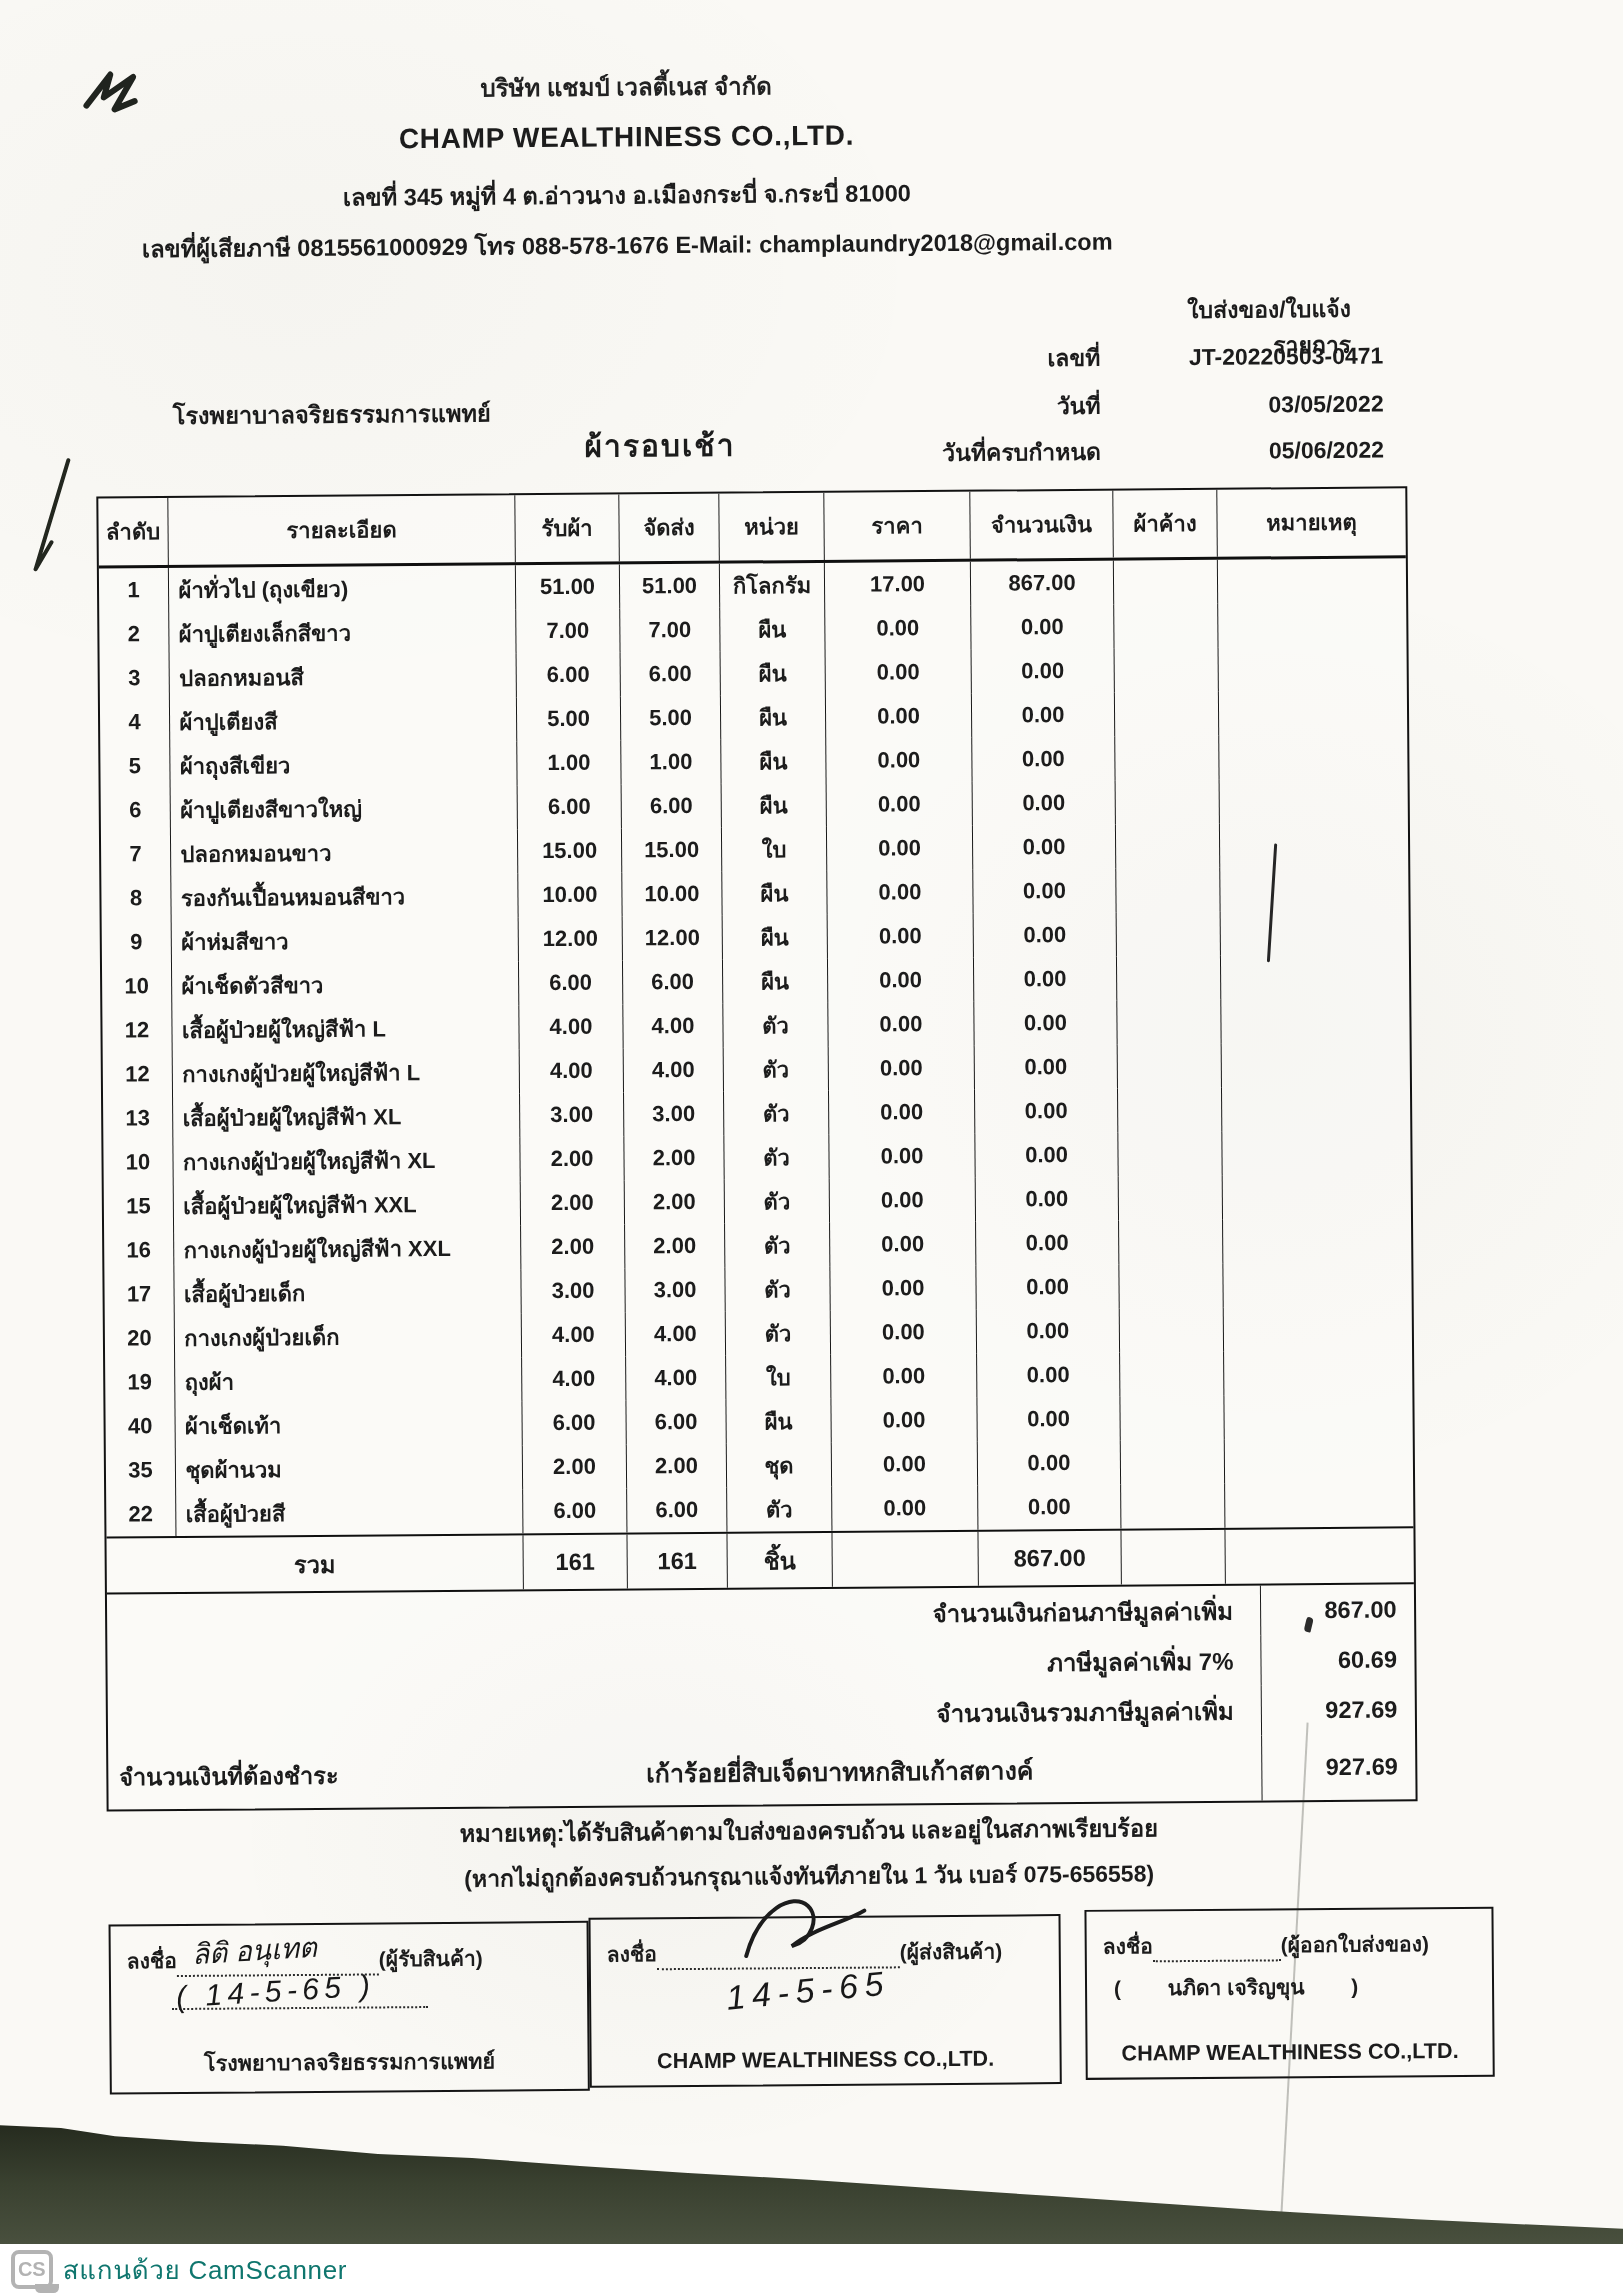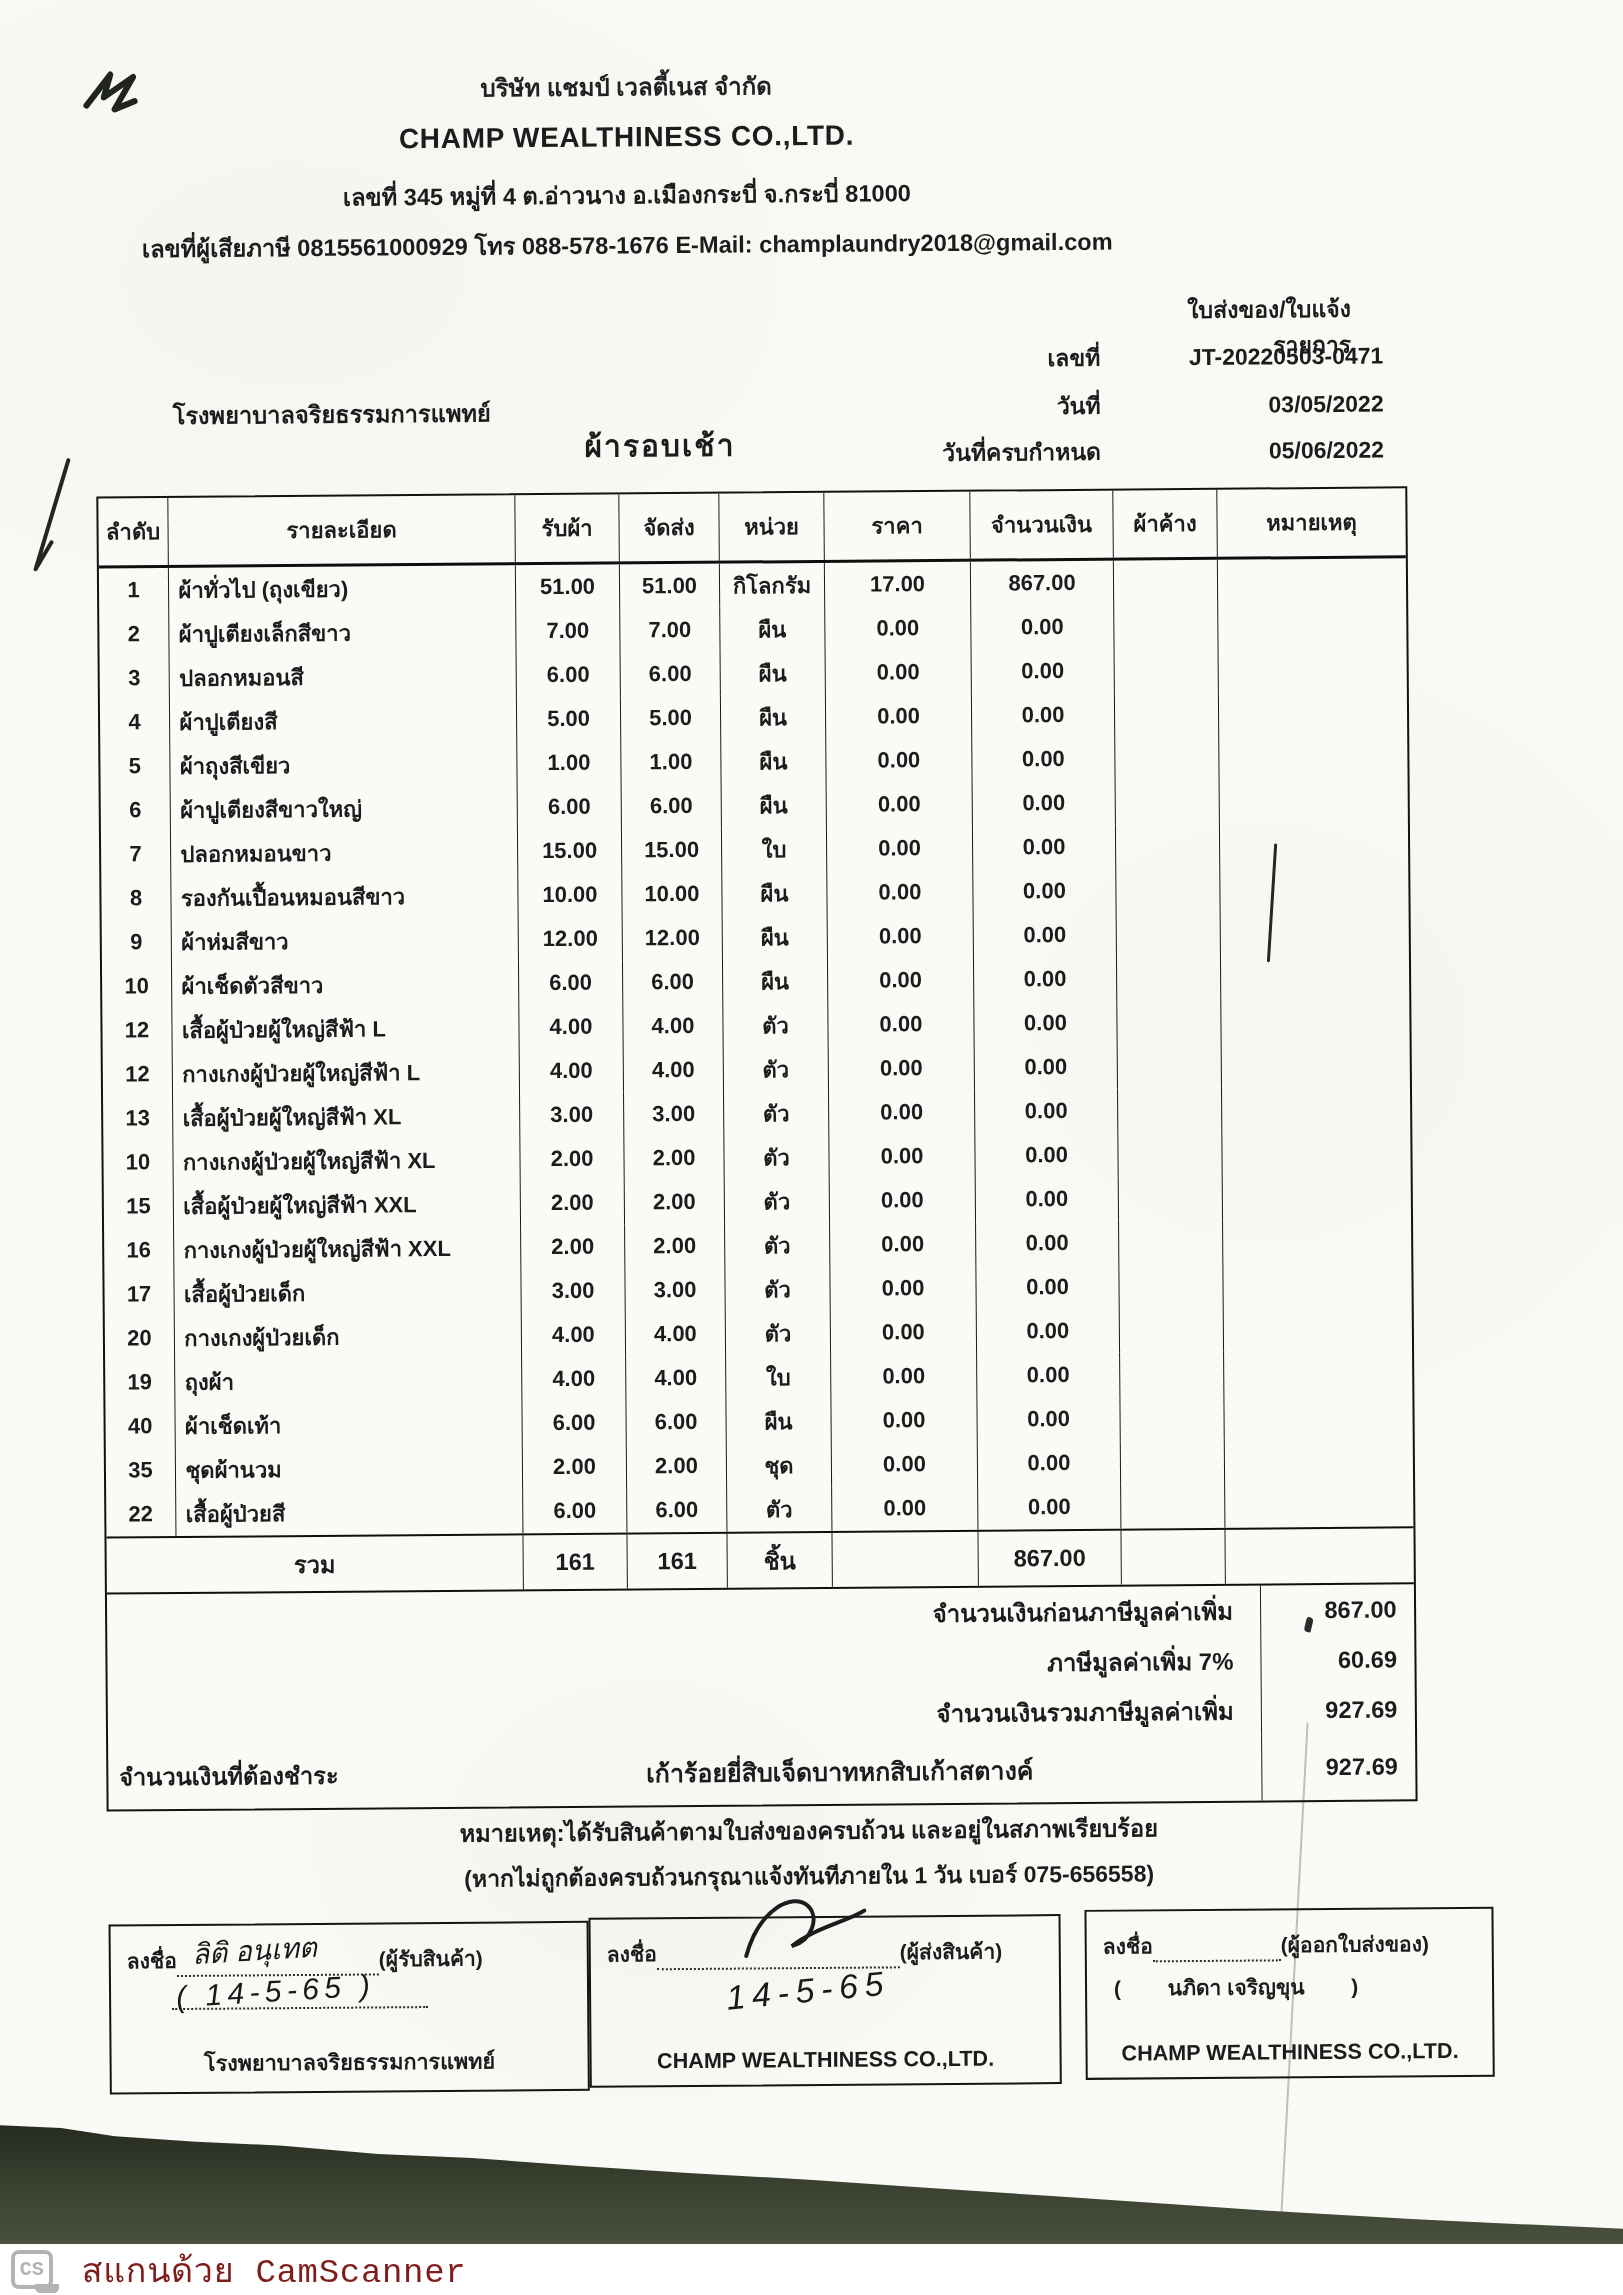--- a/index.html
+++ b/index.html
@@ -71,24 +71,24 @@
   .slash1 { top:847px; left:1271px; width:3.4px; height:119px; background:#262626; transform:rotate(4deg); border-radius:2px; }
   .fold { top:1726px; left:1285px; width:2px; height:512px; background:rgba(40,44,32,0.28); transform:rotate(3.5deg); }
   .blob { top:1621px; left:1300px; width:6.7px; height:15px; background:#2b2b2b; border-radius:4px 5.4px 1.3px 5.4px; transform:rotate(14deg); }
 
   
   .paper-edge {
     position:absolute; left:0; top:2109px; width:1623px; height:136px;
     background:linear-gradient(to bottom, #20251a, #3a4130 55%, #49503e);
     clip-path:polygon(0 12%, 61px 14%, 115px 20%, 196px 24%, 283px 27%, 378px 33%, 472px 36%, 580px 42%, 688px 47%, 809px 52%, 930px 58%, 1052px 64%, 1173px 70%, 1294px 76%, 1416px 81%, 1530px 85%, 1623px 88%, 1623px 100%, 0 100%);
   }
-  .cs-bar { position:absolute; left:0; bottom:0; width:1623px; height:51px; background:#ffffff; display:flex; align-items:center;font-family:Liberation Mono, monospace; }
+  .cs-bar { position:absolute; left:0; bottom:0; width:1623px; height:51px; background:#ffffff; display:flex; align-items:center; }
   .cs-icon { position:relative; margin-left:10.8px; width:42px; height:39px; border:4.7px solid #b3b3b3; border-radius:8px; display:flex; align-items:center; justify-content:center; font-size:20px; font-weight:800; color:#b3b3b3; box-sizing:border-box; }
   .cs-tab { position:absolute; left:20px; bottom:-8px; width:24px; height:9.4px; background:#b3b3b3; border-radius:0 0 5.4px 5.4px; }
-  .cs-text { margin-left:29px; font-size:34px; color:#7f1d1d; font-weight:400; letter-spacing:0.7px; }
+  .cs-text { margin-left:10px; font-size:26px; color:#0f766e; font-weight:400; letter-spacing:0.7px; }
 </style>
 </head>
 <body>
 
 <div class="shot">
   <div class="doc">
 
     <div class="abs hdr h-thai">บริษัท แชมป์ เวลตี้เนส จำกัด</div>
     <div class="abs hdr h-en">CHAMP WEALTHINESS CO.,LTD.</div>
     <div class="abs hdr h-addr">เลขที่ 345 หมู่ที่ 4 ต.อ่าวนาง อ.เมืองกระบี่ จ.กระบี่ 81000</div>

